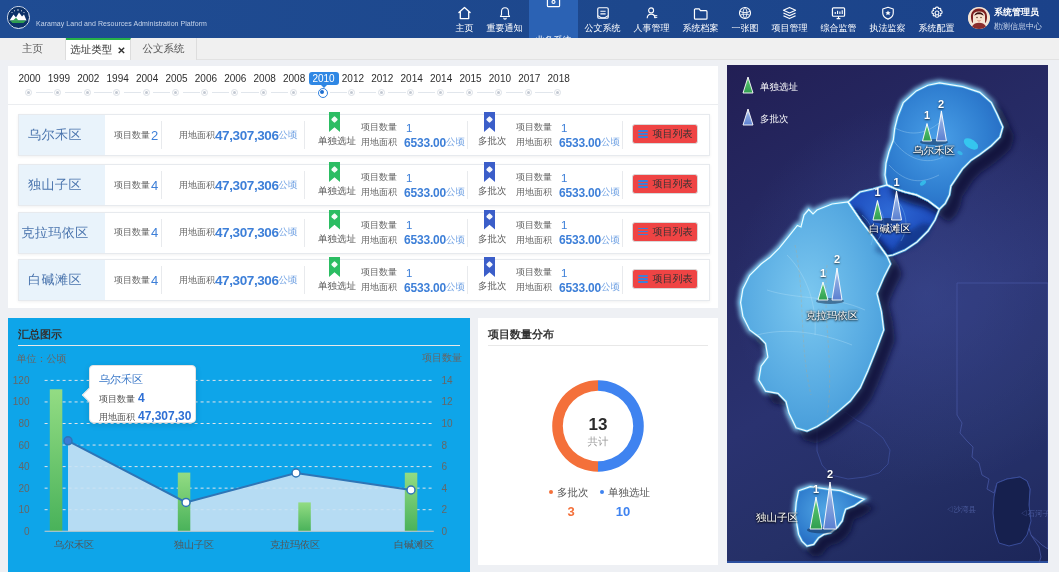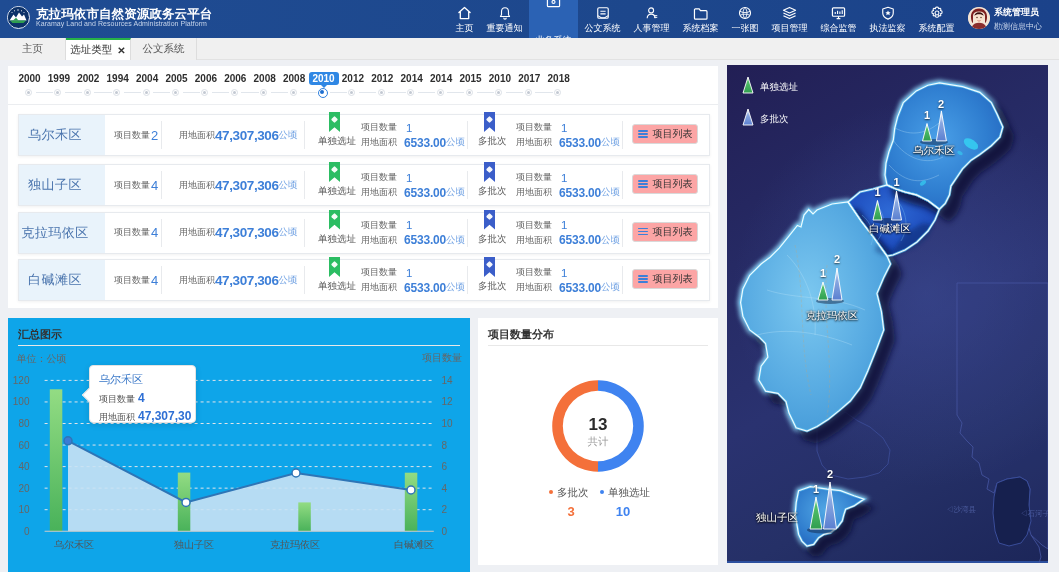--- a/index.html
+++ b/index.html
@@ -20,21 +20,21 @@
 .uinfo .n2 { font-size:8px; color:#c9d6ec; white-space:nowrap; margin-top:1.5px;}
 
 .tabs { position:absolute; left:0; top:38px; width:1059px; height:22px; background:#f0f0f0; border-bottom:1px solid #e2e2e2; display:flex; }
 .tab { width:66px; height:22px; display:flex; align-items:center; justify-content:center; font-size:10.5px; color:#555; border-right:1px solid #ddd; background:#f0f0f0; }
 .tab.on { background:#fff; border-top:2px solid #27b148; color:#333; width:65px;}
 .tab .x { margin-left:5px; font-size:10px; color:#333; font-weight:bold;}
 
 .panelA { position:absolute; left:8px; top:66px; width:710px; height:242px; background:#fff; }
 
 .tl { position:absolute; left:0px; top:4px; width:710px; height:36px; }
-.tl-yr { position:absolute; top:3px; width:36px; margin-left:-18px; text-align:center; font-size:10px; font-weight:bold; color:#2e2e2e;}
+.tl-yr { position:absolute; top:3px; width:36px; margin-left:-18px; text-align:center; font-size:10px; font-weight:normal; color:#2e2e2e;}
 .tl-yr.sel { background:#2f87e4; color:#fff; border-radius:3px; height:13px; line-height:13px; top:1.5px; width:30px; margin-left:-15px;}
 .tl-yr.sel::after { content:""; position:absolute; left:50%; margin-left:-3px; top:13px; border-left:3px solid transparent; border-right:3px solid transparent; border-top:3.5px solid #2f87e4; }
 .tl-dot { position:absolute; top:19px; width:7px; height:7px; margin-left:-4.5px; border:1px solid #dbe0e6; border-radius:50%; background:#fff; }
 .tl-dot::after { content:""; position:absolute; left:1px; top:1px; width:3px; height:3px; border-radius:50%; background:#c3c9d2;}
 .tl-dot.sel { border-color:#2f80dd; border-width:1.5px; width:10px; height:10px; margin-left:-6px; top:17.5px;}
 .tl-dot.sel::after { left:1.5px; top:1.5px; width:4px; height:4px; background:#1f6fd0;}
 .tl-ln { position:absolute; top:22px; height:0; border-top:1.5px solid #e1e6ec; }
 .tl-hr { position:absolute; left:0px; top:38px; width:710px; border-top:1px solid #ebedf0;}
 
 .card { position:absolute; left:10px; width:692px; height:42px; background:#fff; border:1px solid #e7eaee; box-shadow:0 1px 3px rgba(0,0,0,0.06); }
@@ -50,21 +50,21 @@
 .ribbon { position:absolute; width:11px; height:20px; top:-3px; clip-path:polygon(0 0,100% 0,100% 100%,50% 76%,0 100%); }
 .rib-g { background:#2cbd63; }
 .rib-b { background:#3b5ec9; }
 .rib-sym { position:absolute; left:3px; top:4.5px; width:5px; height:5px; background:#fff; border-radius:1px; transform:rotate(45deg); opacity:.95;}
 .c-flag { position:absolute; font-size:9.5px; color:#555; }
 .c-mini { position:absolute; }
 .c-mini .row { display:flex; align-items:center; height:15px; }
 .c-mini .lab { font-size:9px; }
 .c-mini .v1 { font-size:11.5px; color:#3d7fd8; margin-left:9px;}
 .c-mini .v2 { font-size:12px; font-weight:bold; color:#3d7fd8; margin-left:7px; letter-spacing:-0.2px;}
-.btn { position:absolute; left:613px; top:9px; width:66px; height:20px; background:#fca5a5; border:1px solid #d9d9d9; border-radius:3px; display:flex; align-items:center; justify-content:center; font-size:10px; color:#333;}
+.btn { position:absolute; left:613px; top:9px; width:66px; height:20px; background:#ef4444; border:1px solid #d9d9d9; border-radius:3px; display:flex; align-items:center; justify-content:center; font-size:10px; color:#333;}
 .btn .ic { width:10px; height:8px; margin-right:5px; position:relative;}
 .btn .ic i{ position:absolute; left:0; width:10px; height:1.5px; background:#3d7fd8; border-radius:1px;}
 
 .panelB { position:absolute; left:8px; top:318px; width:462px; height:307px; background:#0ea5e9; }
 .p-title { position:absolute; left:10px; top:9px; font-size:11px; color:#333; font-weight:bold; }
 .p-hr { position:absolute; left:10px; top:27px; right:10px; border-top:1px solid #e8e8e8; }
 
 .tip { position:absolute; left:81px; top:47px; width:107px; height:58px; background:#fff; border:1px solid #e3e3e3; border-radius:4px; box-shadow:0 2px 6px rgba(0,0,0,0.12); padding:6px 0 0 9px; z-index:5; white-space:nowrap; }
 .tip .t1 { color:#3a78c8; font-size:11px; margin-bottom:4px;}
 .tip .t2 { font-size:9px; color:#555; margin-bottom:3px;}
@@ -82,21 +82,20 @@
         <rect width="20" height="20" fill="#0d3268"></rect>
         <path d="M1.5 13.5 L5.5 7.5 L8 10.5 L11 5.5 L14 9.5 L16 7.5 L18.5 13.5 Z" fill="#fff"></path>
         <path d="M5 13.5 L8 10.8 L10.5 13.5 Z" fill="#2f9e4f"></path>
         <path d="M2 13.5 H18 L15.5 16 H4.5 Z" fill="#2f9e4f"></path>
         <circle cx="10" cy="3" r="0.7" fill="#fff"></circle>
         <circle cx="6.5" cy="3.8" r="0.55" fill="#fff"></circle>
         <circle cx="13.5" cy="3.8" r="0.55" fill="#fff"></circle>
         <circle cx="4" cy="5.5" r="0.5" fill="#fff"></circle>
         <circle cx="16" cy="5.5" r="0.5" fill="#fff"></circle>
       </svg></div>
-  <div class="h-title">克拉玛依市自然资源政务云平台</div>
   <div class="h-sub">Karamay Land and Resources Administration Platform</div>
   <div class="nav" id="nav">
       <div class="nav-it">
         <div class="nav-ic">
           <svg width="15" height="14" viewBox="0 0 16 15">
             <path d="M2 7 L8 1.5 L14 7 M3.5 6 V13.5 H12.5 V6" fill="none" stroke="#fff" stroke-width="1.4" stroke-linecap="round" stroke-linejoin="round"></path>
           </svg>
         </div>
         <div class="nav-lb">主页</div>
       </div>

